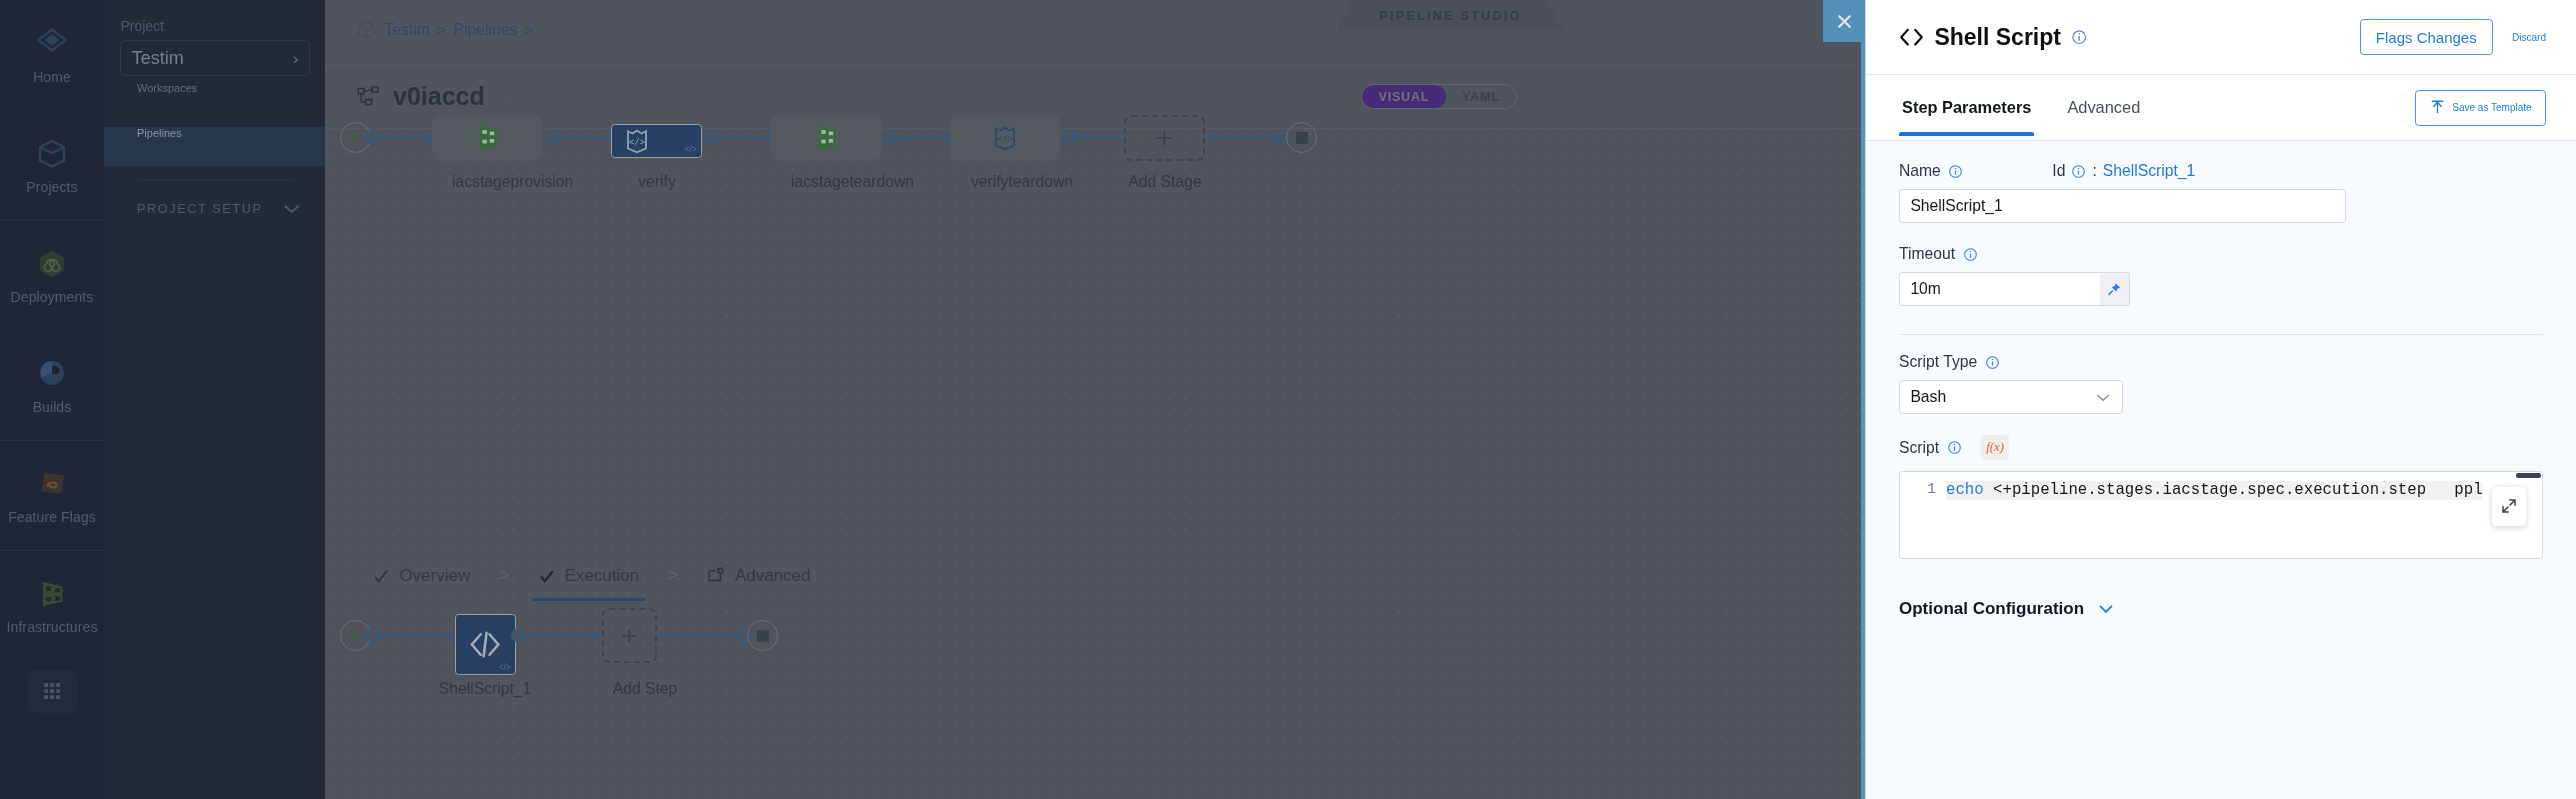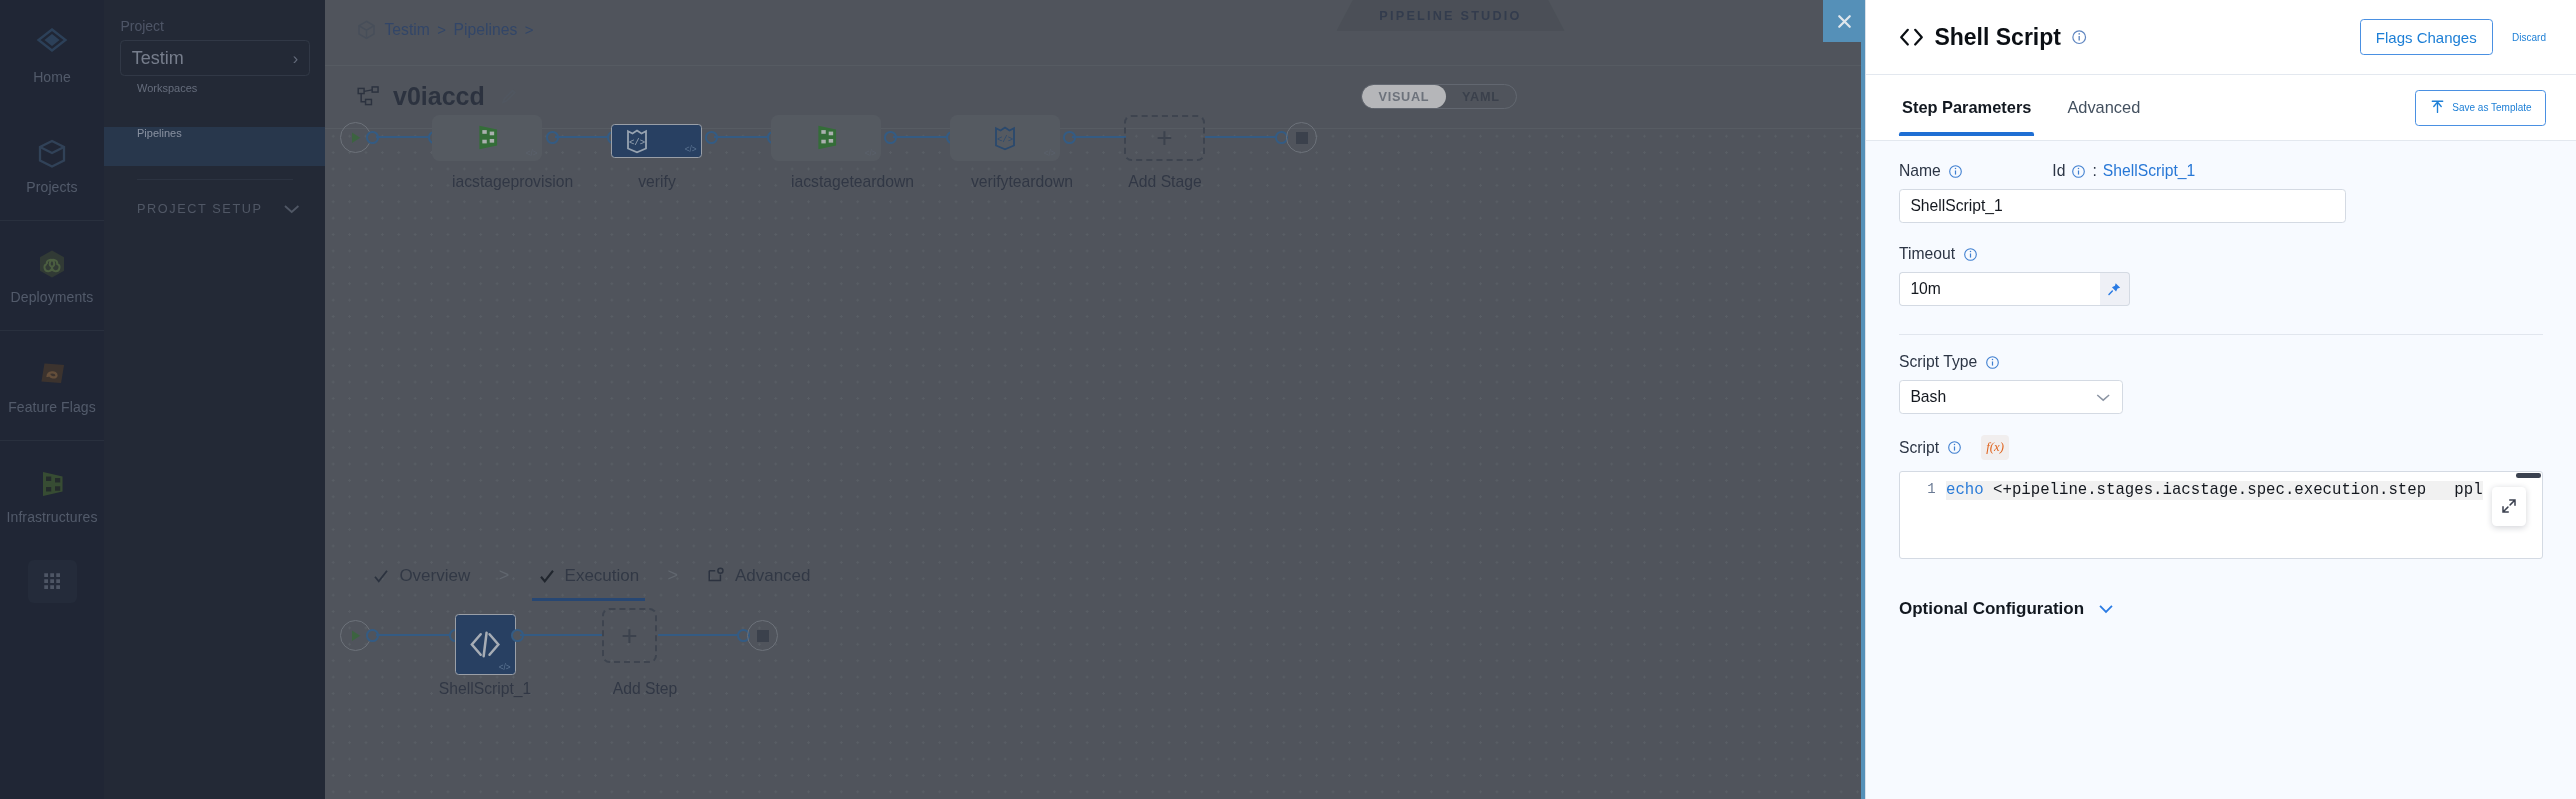--- a/index.html
+++ b/index.html
@@ -77,21 +77,21 @@
     clip-path: polygon(16.4px 0, calc(100% - 16.4px) 0, 100% 100%, 0 100%);
   }
   .studio-title-row { height:63px; position:relative; border-bottom:0.7px solid #686e75;}
   .pipe-title { position:absolute; left:31px; top:16.4px; display:flex; align-items:center; gap:12px;}
   .pipe-title .t { font-size:25px; font-weight:bold; color:#222b3b;}
   .toggle {
     position:absolute; right:1059px; top:18px;
     height:25px; border:0.7px solid #7a8089; border-radius:12.7px; display:flex; overflow:hidden;
   }
   .toggle div { padding:0 16.4px; display:flex; align-items:center; font-size:12.7px; font-weight:bold; letter-spacing:0.7px;}
-  .toggle .on { background:#ffffff; color:#8a919b; border-radius:12.7px;}
+  .toggle .on { background:#4c1d95; color:#8a919b; border-radius:12.7px;}
   .toggle .off { color:#3a424f;}
 
   .canvas {
     position:absolute; left:0; right:0; top:128px; bottom:0;
     background-image: radial-gradient(#6b7178 1.2px, transparent 1.2px);
     background-size: 16.4px 16.4px;
   }
 
   
   .graph { position:absolute; left:0; top:0; }
@@ -258,20 +258,28 @@
     </div>
 
     <div class="rail-item sep">
       <svg class="rail-ico" viewBox="0 0 48 48">
         <path d="M24 6 L40 15 L40 33 L24 42 L8 33 L8 15 Z" fill="#3b4a2a"></path>
         <path d="M17 24 a5 5 0 1 1 7 4 a5 5 0 1 0 7 -4 a5 5 0 1 0 -7 4 a5 5 0 1 1 -7 -4" fill="none" stroke="#7fa84a" stroke-width="2.6"></path>
       </svg>
       <div class="rail-label">Deployments</div>
     </div>
 
+    <div class="rail-item">
+      <svg class="rail-ico" viewBox="0 0 48 48">
+        <circle cx="24" cy="24" r="16" fill="#2e5e8c"></circle>
+        <circle cx="28" cy="20" r="6" fill="#10182a"></circle>
+        <path d="M24 24 L24 8 A16 16 0 0 0 10 30 Z" fill="#4a86bd"></path>
+      </svg>
+      <div class="rail-label">Builds</div>
+    </div>
 
     <div class="rail-item sep">
       <svg class="rail-ico" viewBox="0 0 48 48">
         <path d="M14 10 L40 12 L36 36 L10 34 Z" fill="#5a3a1a"></path>
         <path d="M18 28 C18 20 30 20 30 26 C30 30 20 30 20 22" fill="none" stroke="#c0803a" stroke-width="3"></path>
       </svg>
       <div class="rail-label">Feature Flags</div>
     </div>
 
     <div class="rail-item sep">

